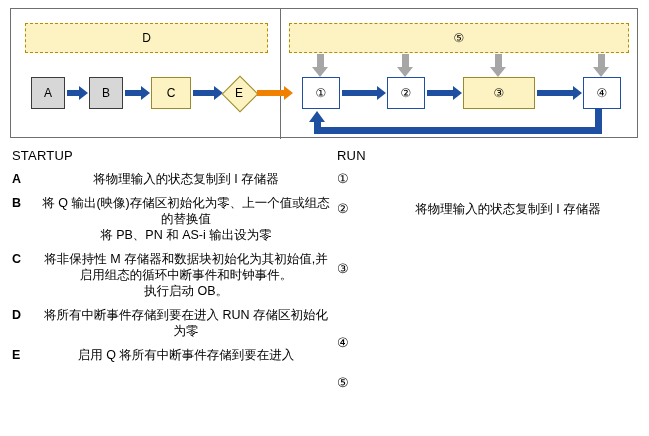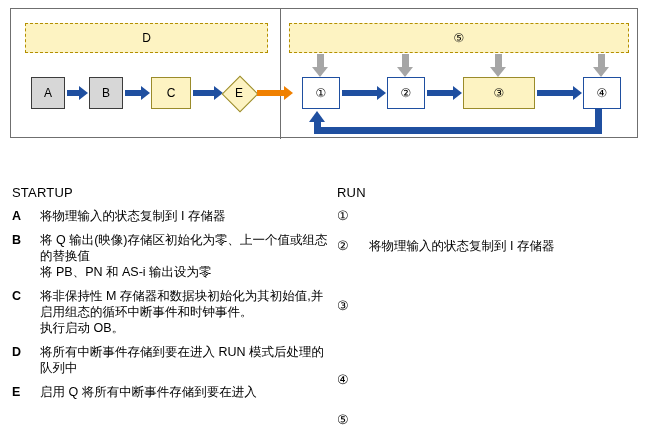--- a/index.html
+++ b/index.html
@@ -205,21 +205,20 @@
   
   .legend {
     position: absolute;
     left: 12px;
     top: 148px;
     width: 628px;
   }
   .legend-col {
     position: absolute;
     top: 0;
-    margin-top: 37px;
   }
   .col-left  { left: 0px;   width: 320px; }
   .col-right { left: 325px; width: 310px; }
 
   .legend-title {
     font-size: 13px;
     font-weight: normal;
     margin-bottom: 8px;
     letter-spacing: 0.2px;
   }
@@ -233,20 +232,21 @@
     flex: 0 0 auto;
     width: 28px;
     font-size: 12.5px;
     font-weight: bold;
     text-align: left;
   }
   .col-right .legend-key { width: 32px; font-weight: normal; font-size: 13px; }
   .legend-text {
     flex: 1 1 auto;
     font-size: 12.5px;
+    text-align: center;
   }
 </style>
 </head>
 <body>
 
 <div id="page">
 
   <div class="diagram">
     <div class="divider"></div>
 
@@ -326,21 +326,21 @@
       </div>
 
       <div class="legend-item">
         <div class="legend-key">C</div>
         <div class="legend-text" style="white-space:pre-line">将非保持性 M 存储器和数据块初始化为其初始值,并启用组态的循环中断事件和时钟事件。
 执行启动 OB。</div>
       </div>
 
       <div class="legend-item">
         <div class="legend-key">D</div>
-        <div class="legend-text">将所有中断事件存储到要在进入 RUN 模式后处理的队列中</div>
+        <div class="legend-text">将所有中断事件存储到要在进入 RUN 存储区初始化为零</div>
       </div>
 
       <div class="legend-item">
         <div class="legend-key">E</div>
         <div class="legend-text">启用 Q 将所有中断事件存储到要在进入</div>
       </div>
     </div>
 
     <div class="legend-col col-right">
       <div class="legend-title">RUN</div>

